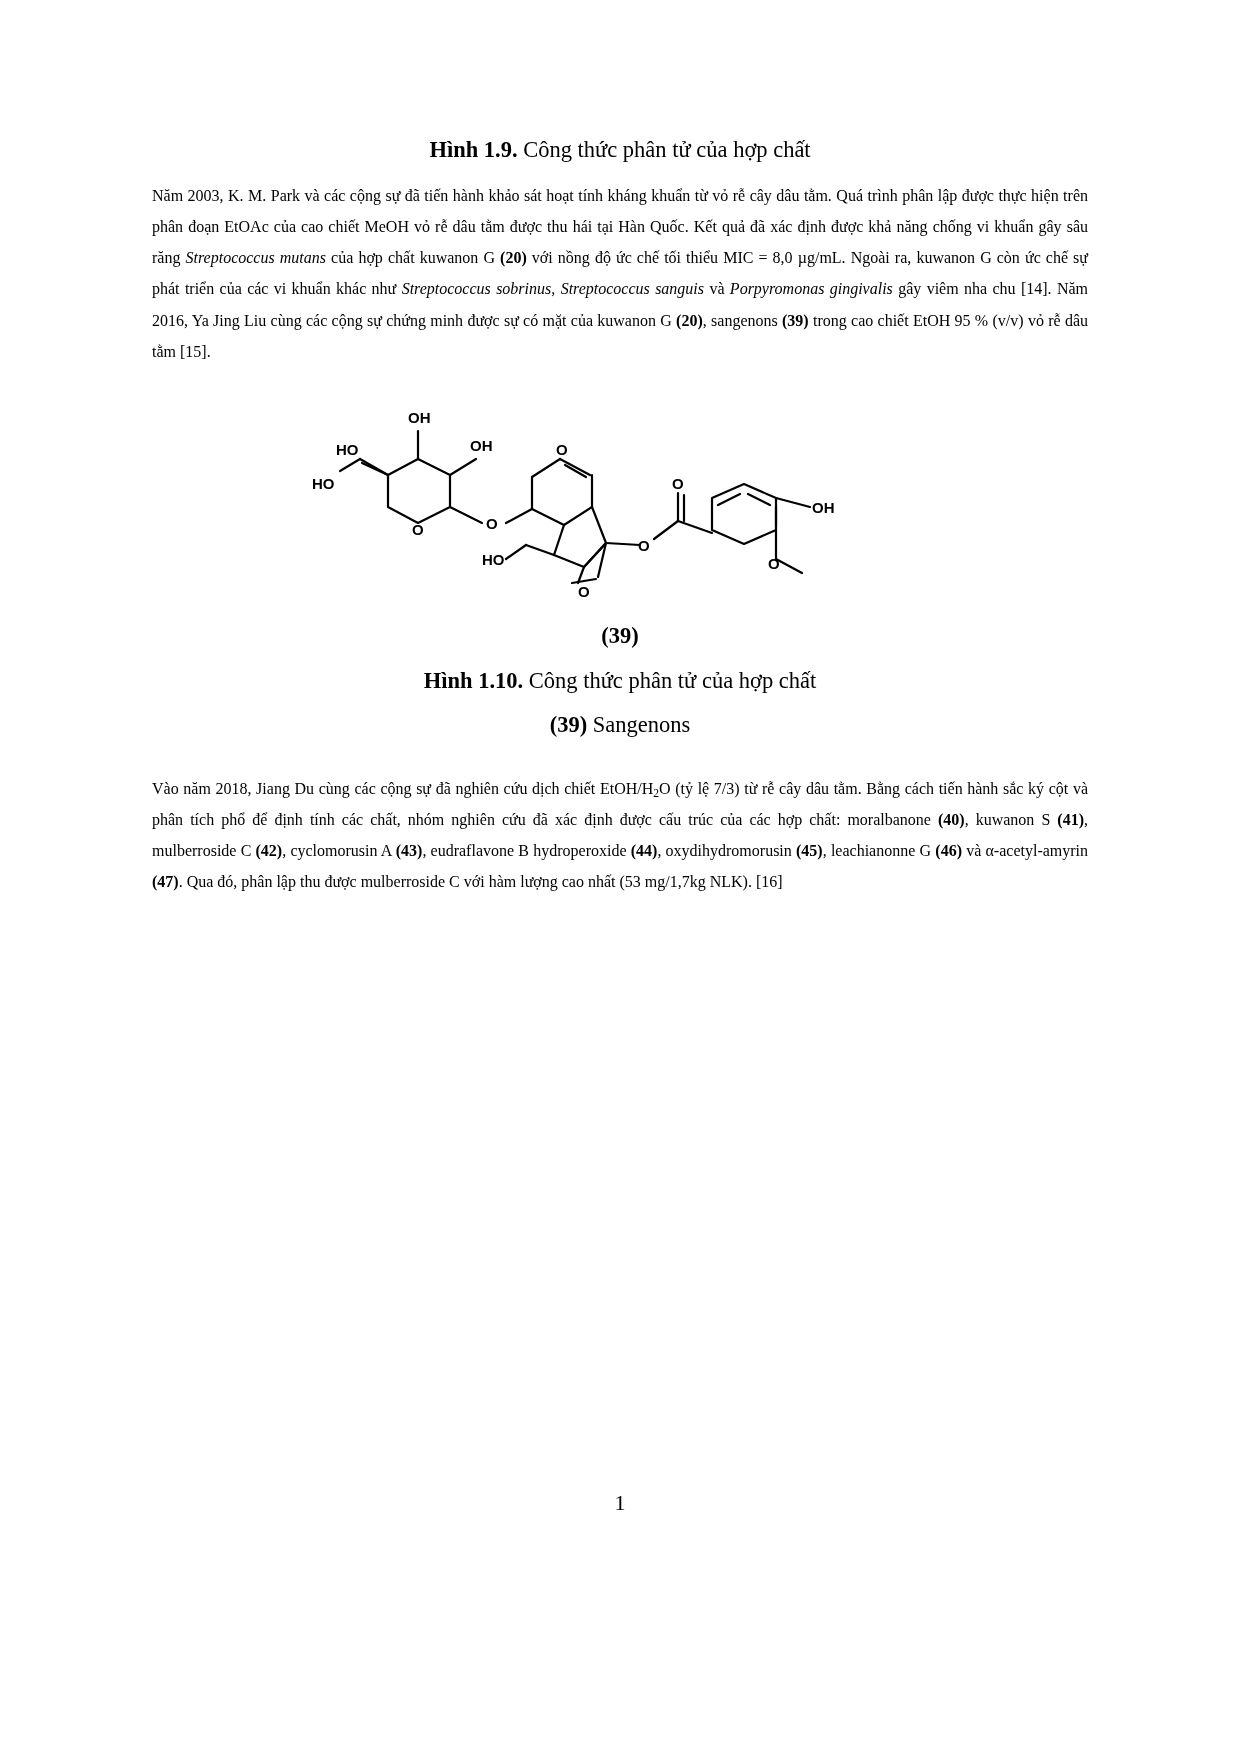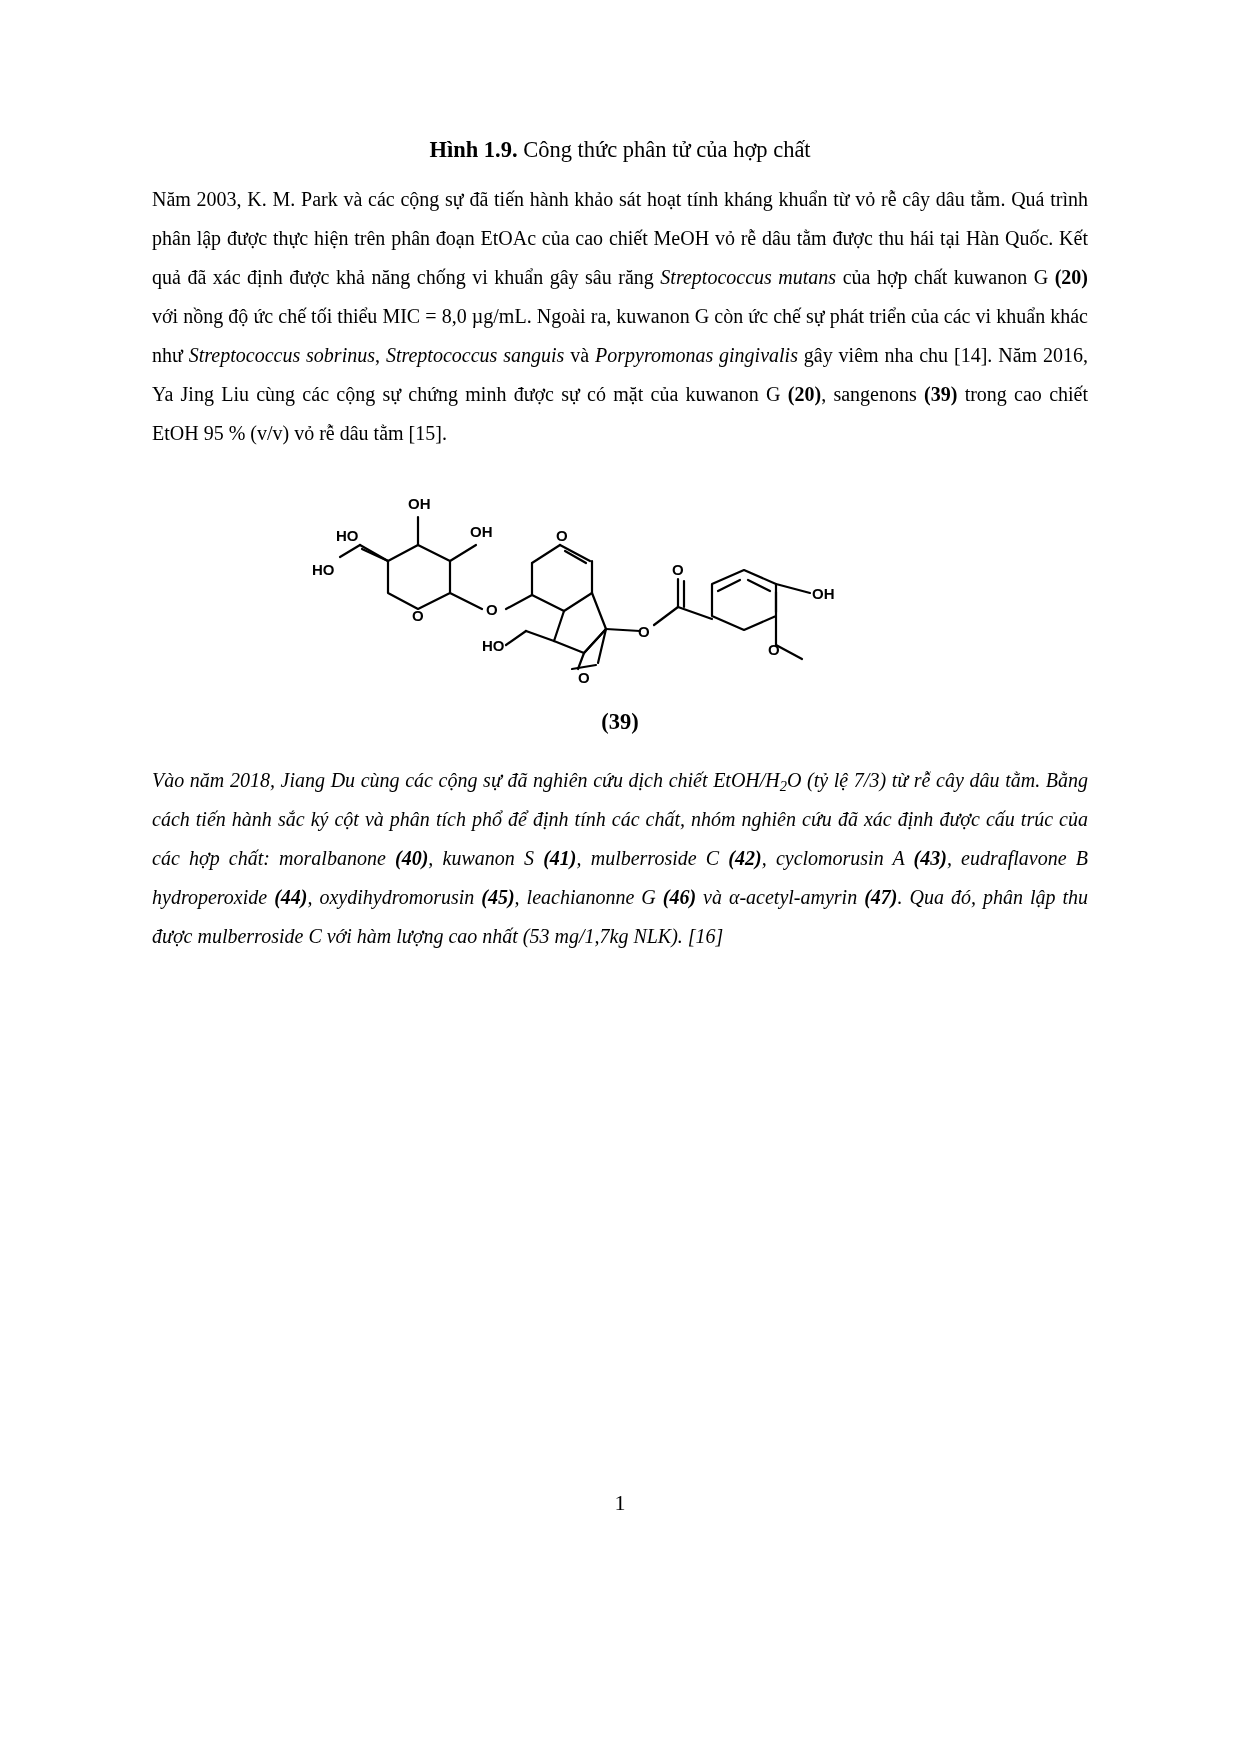--- a/index.html
+++ b/index.html
@@ -28,21 +28,21 @@
     font-size: 22.5px;
     line-height: 1.95;
     margin: 0;
   }
   .caption .bold {
     font-weight: bold;
   }
   .body-par {
     text-align: justify;
     text-justify: inter-word;
-    font-size: 20px;
+    font-size: 16px;
     line-height: 1.95;
     margin: 0;
     text-indent: 0;
   }
   .body-par.first {
     margin-top: 8px;
   }
   .body-par b { font-weight: bold; }
   .body-par i { font-style: italic; }
 
@@ -58,21 +58,20 @@
     text-align: center;
     font-size: 22.5px;
     font-weight: bold;
     margin-top: 10px;
   }
   .caption-block {
     margin-top: 10px;
   }
   .par-block {
     margin-top: 26px;
-    font-style: italic;
   }
   .page-number {
     position: absolute;
     left: 0;
     right: 0;
     top: 1490px;
     text-align: center;
     font-size: 22px;
     font-family: "Liberation Serif", serif;
   }
@@ -165,20 +164,28 @@
           <text x="268" y="204">O</text>
           <text x="328" y="158">O</text>
           <text x="362" y="96">O</text>
           <text x="502" y="120">OH</text>
           <text x="458" y="176">O</text>
         </g>
       </svg>
       <div class="fig-number">(39)</div>
     </div>
 
+    <div class="caption-block">
+      <p class="caption">
+        <span class="bold">Hình 1.10.</span><span> Công thức phân tử của hợp chất</span>
+      </p>
+      <p class="caption">
+        <span class="bold">(39)</span><span> Sangenons</span>
+      </p>
+    </div>
 
     <div class="par-block">
       <p class="body-par" id="par2"><span>Vào năm 2018, Jiang Du cùng các cộng sự đã nghiên cứu dịch chiết EtOH/H</span><span class="sub">2</span><span>O (tỷ lệ 7/3) từ rễ cây dâu tằm. Bằng cách tiến hành sắc ký cột và phân tích phổ để định tính các chất, nhóm nghiên cứu đã xác định được cấu trúc của các hợp chất: moralbanone </span><b>(40)</b><span>, kuwanon S </span><b>(41)</b><span>, mulberroside C </span><b>(42)</b><span>, cyclomorusin A </span><b>(43)</b><span>, eudraflavone B hydroperoxide </span><b>(44)</b><span>, oxydihydromorusin </span><b>(45)</b><span>, leachianonne G </span><b>(46)</b><span> và α-acetyl-amyrin </span><b>(47)</b><span>. Qua đó, phân lập thu được mulberroside C với hàm lượng cao nhất (53 mg/1,7kg NLK). [16]</span></p>
     </div>
 
   </div>
 
   <div class="page-number">1</div>
 
 </div>

